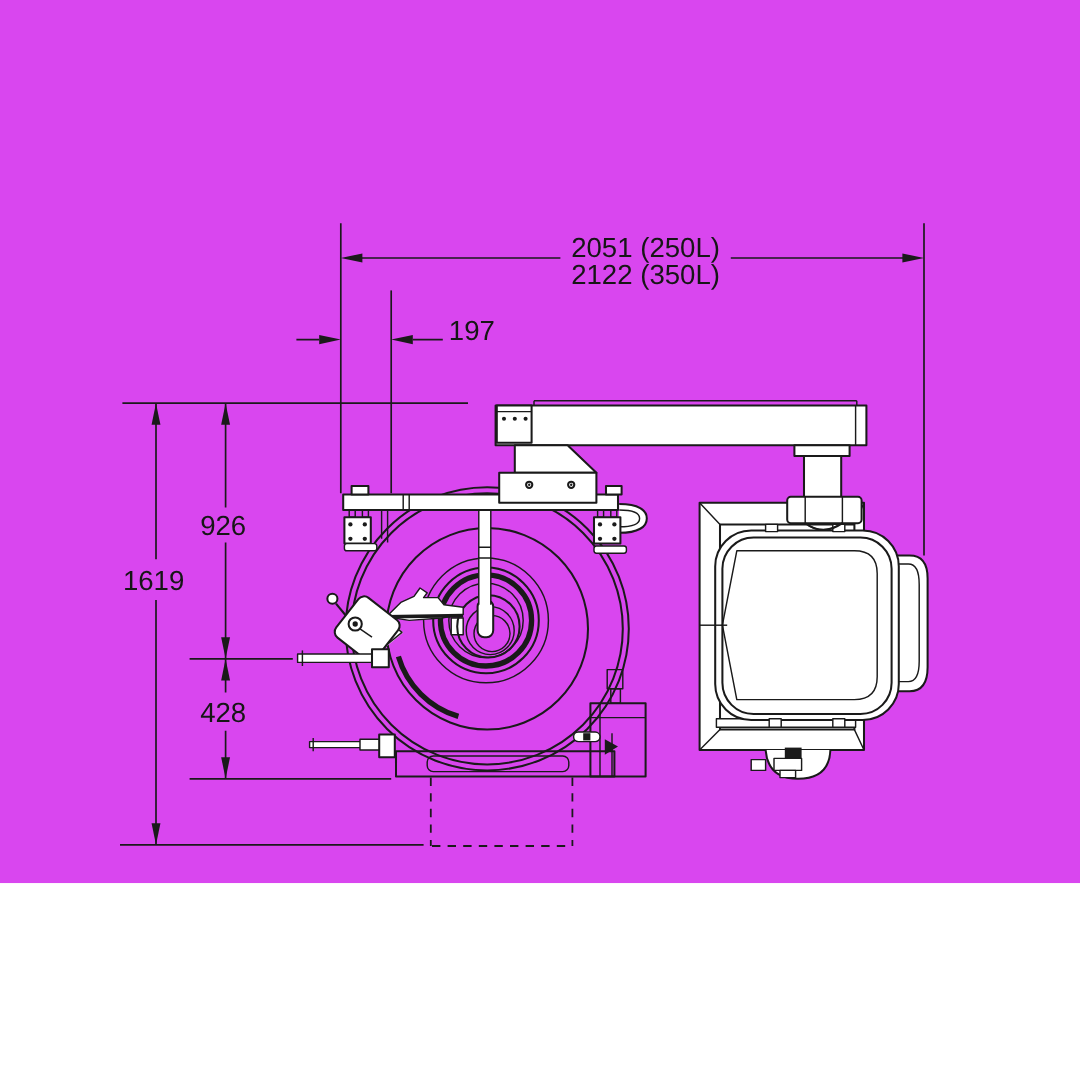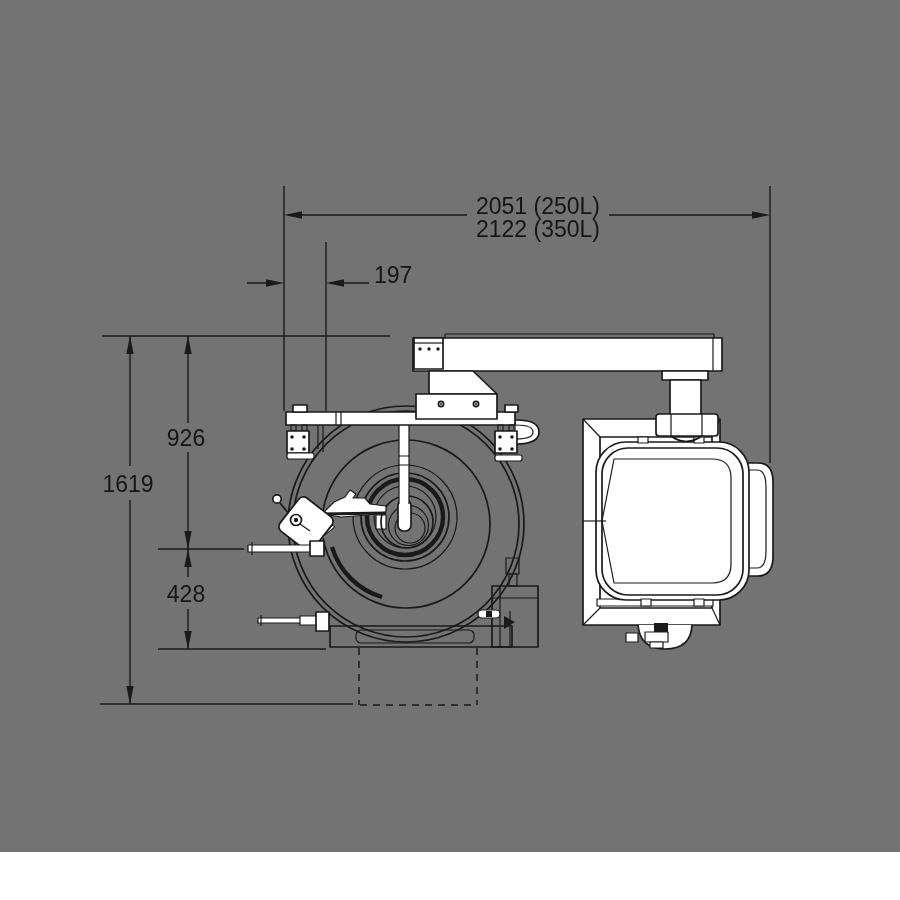--- a/index.html
+++ b/index.html
@@ -1,16 +1,16 @@
 <!DOCTYPE html>
 <html><head>
 <meta charset="utf-8">
 <style>
   html,body{margin:0;padding:0;background:#ffffff;}
-  .canvas{width:900px;height:852px;background:#737373;position:relative;overflow:hidden;}
+  .canvas{width:900px;height:736px;background:#d946ef;position:relative;overflow:hidden;}
   svg{display:block;}
   
   .ln   {stroke:#1a1a1a;stroke-width:1.7;fill:none;stroke-linejoin:round;}
   .lnw  {stroke:#1a1a1a;stroke-width:1.7;fill:#ffffff;stroke-linejoin:round;}
   .thin {stroke:#1a1a1a;stroke-width:1.2;fill:none;stroke-linejoin:round;}
   .thinw{stroke:#1a1a1a;stroke-width:1.2;fill:#ffffff;stroke-linejoin:round;}
   .thk  {stroke:#1a1a1a;stroke-width:4.4;fill:none;}
   .dark {fill:#1a1a1a;stroke:none;}
   .white{fill:#ffffff;stroke:none;}
   

